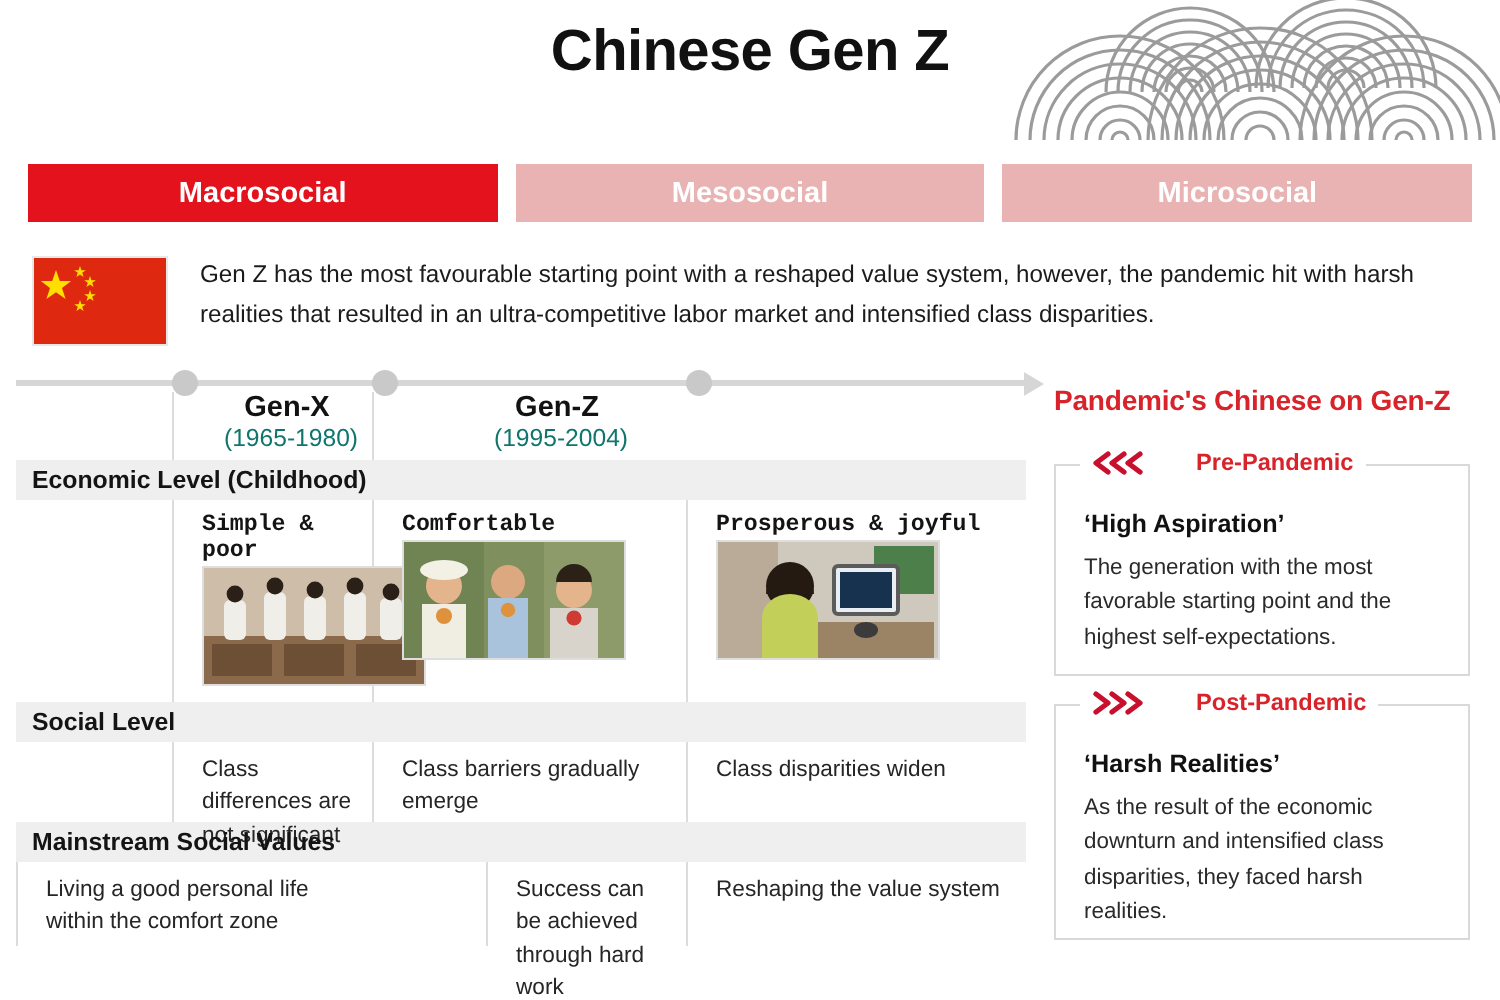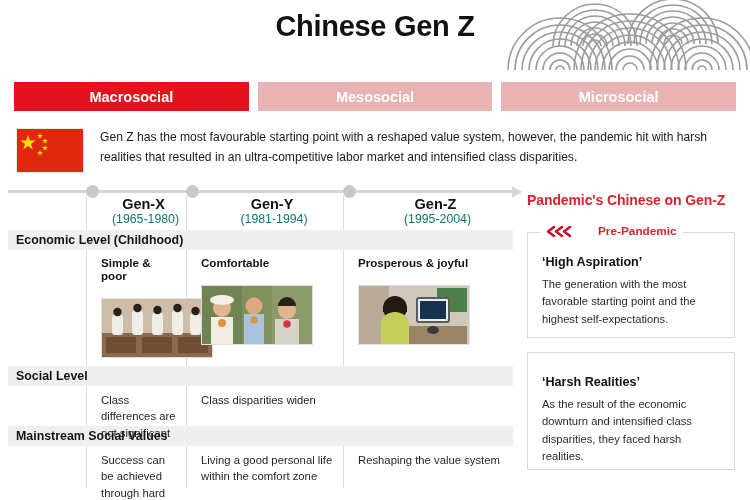--- a/index.html
+++ b/index.html
@@ -108,21 +108,22 @@
   .datarow { display: flex; }
   .datacell {
     border-left: 1px solid #dcdcdc;
     padding: 6px 10px 8px 14px;
   }
   .datacell.c0 { width: 178px; }
   .datacell.c1 { width: 157px; }
   .datacell.c2 { width: 170px; border-left: 1px solid #dcdcdc; }
   .cell-head {
     font-size: 11.6px; font-weight: bold; color: #141414;
-    margin-bottom: 16px;
+    margin-bottom: 1px;
+    font-family: Liberation Mono, monospace;
   }
   .cell-text {
     font-size: 11.3px; line-height: 1.45; color: #262626;
   }
   .photo {
     width: 112px; height: 60px;
     border: 1px solid #dedede;
     overflow: hidden; position: relative;
   }
 
@@ -252,24 +253,20 @@
     <div class="tl-arrow"></div>
   </div>
 
   <div class="matrix">
 
     <div class="genrow">
       <div class="gencell c0" style="margin-left:78px;width:100px;">
         <span class="gen-name">Gen-X</span>
         <span class="gen-years">(1965-1980)</span>
       </div>
-      <div class="gencell c1" style="width:157px;">
-        <span class="gen-name">Gen-Y</span>
-        <span class="gen-years">(1981-1994)</span>
-      </div>
       <div class="gencell c2" style="width:170px;">
         <span class="gen-name">Gen-Z</span>
         <span class="gen-years">(1995-2004)</span>
       </div>
     </div>
 
     <div class="bandrow">Economic Level  (Childhood)</div>
     <div class="datarow">
       <div class="datacell c0" style="margin-left:78px;width:100px;">
         <div class="cell-head">Simple &amp; poor</div>
@@ -343,32 +340,35 @@
           </svg>
         </div>
       </div>
     </div>
 
     <div class="bandrow">Social Level</div>
     <div class="datarow">
       <div class="datacell c0" style="margin-left:78px;width:100px;height:40px;">
         <div class="cell-text">Class differences are not significant</div>
       </div>
+      <div class="datacell c1" style="width:157px;height:40px;">
+        <div class="cell-text">Class barriers gradually emerge</div>
+      </div>
       <div class="datacell c2" style="width:170px;height:40px;">
         <div class="cell-text">Class disparities widen</div>
       </div>
     </div>
 
     <div class="bandrow">Mainstream Social Values</div>
     <div class="datarow">
+      <div class="datacell c1" style="width:157px;height:42px;">
+        <div class="cell-text">Living a good personal life within the comfort zone</div>
+      </div>
       <div class="datacell c0" style="margin-left:78px;width:100px;height:42px;">
         <div class="cell-text">Success can be achieved through hard work</div>
-      </div>
-      <div class="datacell c1" style="width:157px;height:42px;">
-        <div class="cell-text">Living a good personal life within the comfort zone</div>
       </div>
       <div class="datacell c2" style="width:170px;height:42px;">
         <div class="cell-text">Reshaping the value system</div>
       </div>
     </div>
   </div>
 
   <div class="panel-title">Pandemic's Chinese on Gen-Z</div>
 
   <div class="impact-box pre">
@@ -384,19 +384,31 @@
       </span>
       <span class="impact-label-text">Pre-Pandemic</span>
     </div>
     <div class="impact-body">
       <div class="impact-head">‘High Aspiration’</div>
       <div class="impact-text">The generation with the most favorable starting point and the highest self-expectations.</div>
     </div>
   </div>
 
   <div class="impact-box post">
+    <div class="impact-label">
+      <span class="chev">
+        <svg width="26" height="13" viewBox="0 0 26 13">
+          <g fill="none" stroke="#c8102e" stroke-width="2.6" stroke-linecap="round" stroke-linejoin="round">
+            <polyline points="2,2 8,6.5 2,11"></polyline>
+            <polyline points="10,2 16,6.5 10,11"></polyline>
+            <polyline points="18,2 24,6.5 18,11"></polyline>
+          </g>
+        </svg>
+      </span>
+      <span class="impact-label-text">Post-Pandemic</span>
+    </div>
     <div class="impact-body">
       <div class="impact-head">‘Harsh Realities’</div>
       <div class="impact-text">As the result of the economic downturn and intensified class disparities, they faced harsh realities.</div>
     </div>
   </div>
 
 </div>
 
 </body></html>

